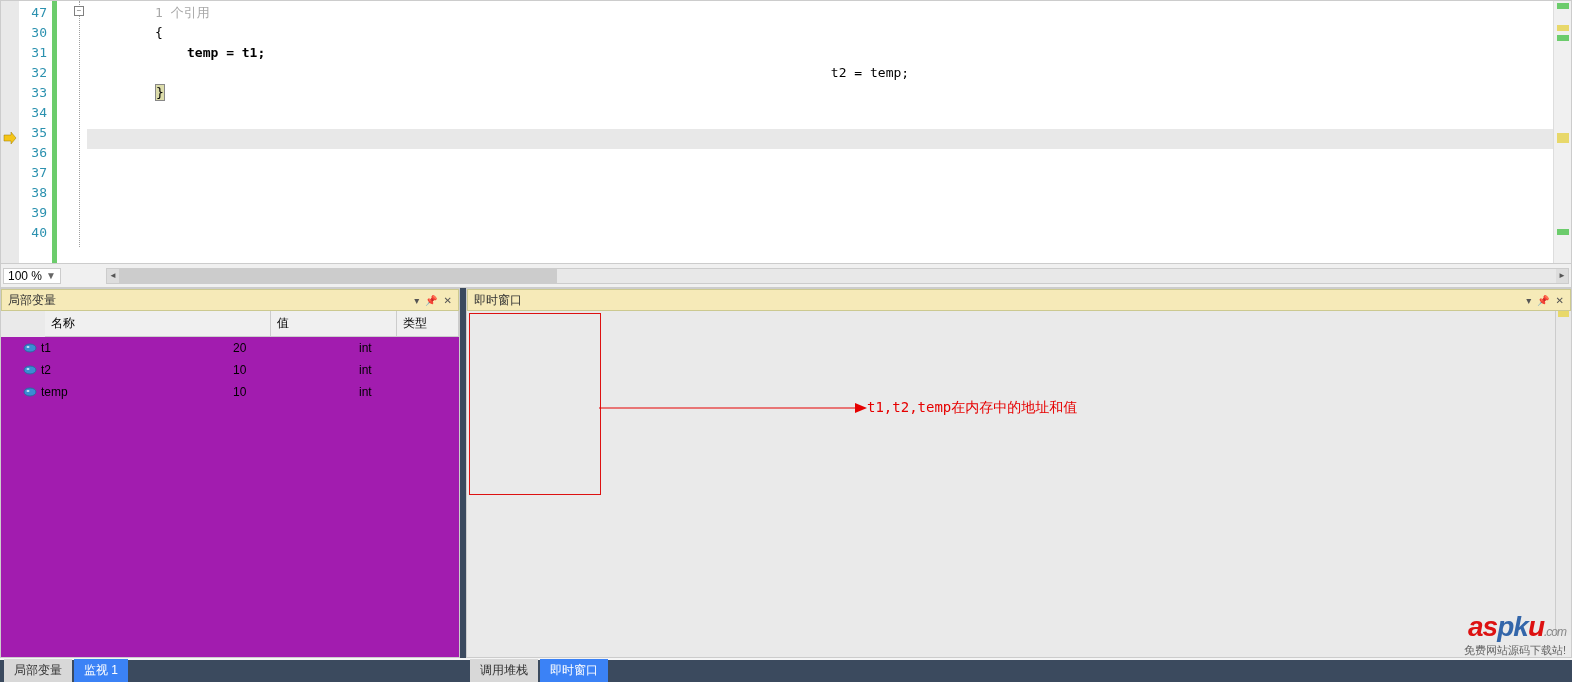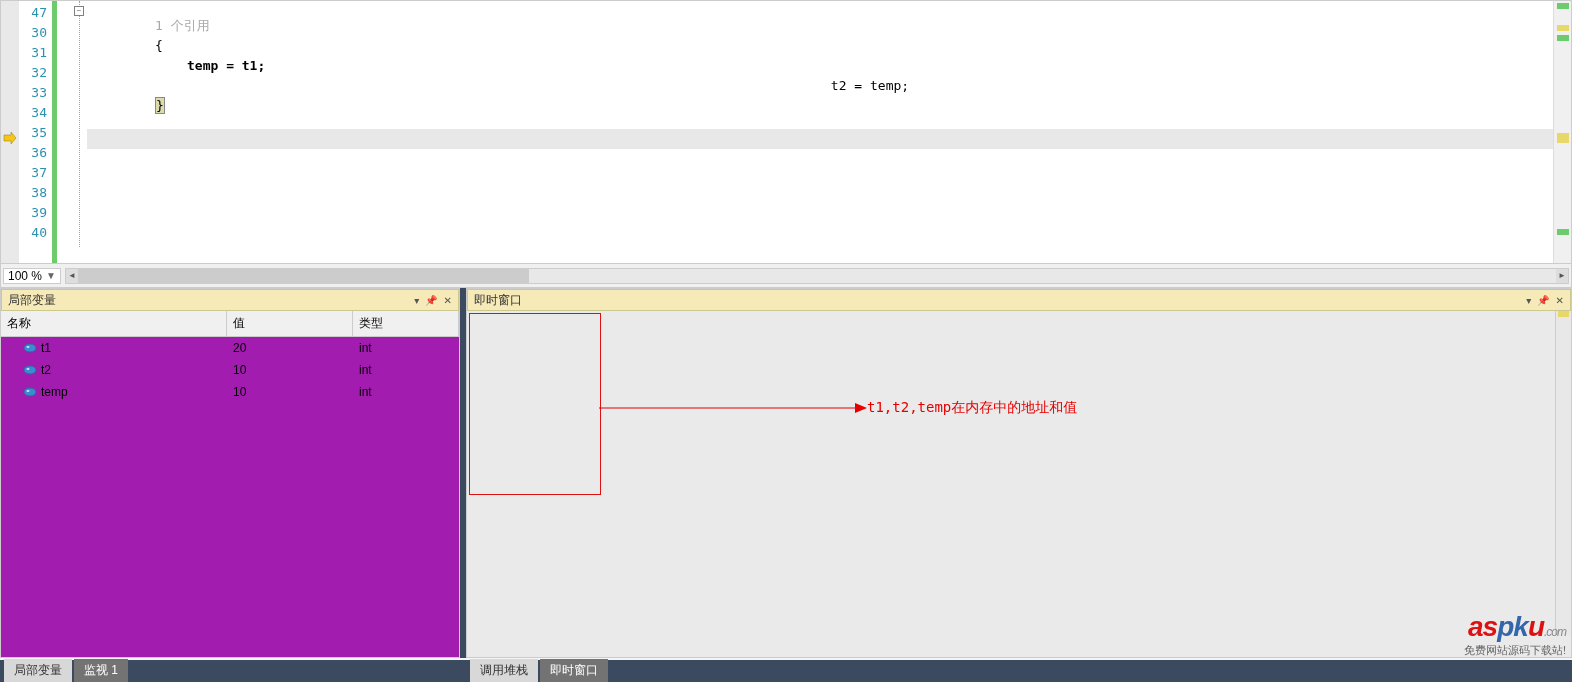--- a/index.html
+++ b/index.html
@@ -11,64 +11,64 @@
 .gutter { width: 32px; background: #fff; text-align: right; color: #2b91af; font-family: Consolas, monospace; font-size: 13px; padding-top: 2px; }
 .gutter div { padding-right: 4px; height: 20px; line-height: 20px; }
 .mark-col { width: 22px; background: #fff; }
 .mark-col .bar { width: 5px; height: 100%; background: #6ccc6c; margin-left: 1px; }
 .outline-col { width: 14px; position: relative; background: #fff; }
 .outline-col .box { position: absolute; top: 5px; left: 1px; width: 10px; height: 10px; border: 1px solid #808080; background: #fff; font-size: 8px; line-height: 8px; text-align: center; color: #606060; }
 .outline-col .vline { position: absolute; top: 0; left: 6px; width: 0; border-left: 1px dotted #a0a0a0; height: 246px; }
 .code { flex: 1; font-family: Consolas, monospace; font-size: 13px; background: #fff; padding-top: 2px; padding-left: 4px; position: relative; }
 .code pre { height: 20px; line-height: 20px; white-space: pre; }
 .code .kw { color: #0000ff; }
-.code .hint { color: #a8a8a8; margin-top: 13px; }
+.code .hint { color: #a8a8a8; }
 .highlight-line { background: #e8e8e8; position: absolute; left: 0; right: 0; height: 20px; z-index: 0; }
 .code-text { position: relative; z-index: 1; }
 .brace-hl { background: #dcdcaa; border: 1px solid #888; }
 .right-strip { width: 18px; background: #f0f0f0; border-left: 1px solid #ddd; position: relative; }
 .right-strip .mk { position: absolute; right: 2px; width: 12px; height: 6px; }
 .arrow-ind { position: absolute; left: 2px; width: 16px; height: 16px; }
 .arrow-ind svg { width: 14px; height: 14px; }
 
-.editor-footer { height: 24px; display: flex; align-items: center; border-top: 1px solid #ccc; background: #f0f0f0; }
+.editor-footer { height: 24px; display: flex; align-items: center; border-top: 1px solid #ccc; background: #f0f0f0; gap: 41px; }
 .zoom { padding: 0 4px; border: 1px solid #ccc; background: #fff; margin: 0 2px; font-size: 12px; display: flex; align-items: center; gap: 4px; }
 .zoom .dd { font-size: 10px; color: #666; }
 .hscroll { flex: 1; height: 16px; background: #e8e8e8; border: 1px solid #ccc; margin: 0 2px; position: relative; }
 .hscroll .thumb { position: absolute; left: 12px; width: 30%; height: 100%; background: #ccc; }
 .hscroll .arr { position: absolute; top: 0; width: 12px; height: 100%; background: #ddd; text-align: center; font-size: 8px; line-height: 14px; color: #555; }
 .hscroll .arr.l { left: 0; } .hscroll .arr.r { right: 0; }
 
 .bottom-area { display: flex; height: 370px; width: 100%; }
 .splitter-v { width: 6px; background: #3b4a5e; cursor: ew-resize; }
 
 .panel { display: flex; flex-direction: column; background: #eaeaea; border: 1px solid #ccc; }
 .panel.left { width: 460px; }
 .panel.right { flex: 1; }
 .panel-header { height: 22px; background: #f6eab8; border: 1px solid #ccc990; display: flex; align-items: center; padding: 0 6px; color: #333; }
 .panel-header .title { flex: 1; }
 .panel-header .ctrl { margin-left: 6px; font-size: 10px; color: #555; cursor: pointer; }
 .panel-body { flex: 1; background: #a21caf; overflow: auto; position: relative; }
 
-.locals-header { display: flex; background: #f0f0f0; border-bottom: 1px solid #ccc; font-size: 12px; }
+.locals-header { display: flex; background: #f0f0f0; border-bottom: 1px solid #ccc; font-size: 12px; margin-left: 44px; }
 .locals-header div { padding: 4px 6px; border-right: 1px solid #ccc; }
 .locals-header .c1 { width: 226px; } .locals-header .c2 { width: 126px; } .locals-header .c3 { flex: 1; }
 .locals-row { display: flex; font-size: 12px; height: 22px; align-items: center; }
 .locals-row .c1 { width: 226px; padding-left: 22px; display: flex; align-items: center; gap: 4px; }
 .locals-row .c2 { width: 126px; padding-left: 6px; }
 .locals-row .c3 { flex: 1; padding-left: 6px; }
 .var-icon { width: 14px; height: 10px; }
 
 .immediate-body { font-family: Consolas, monospace; font-size: 13px; background: #eaeaea; color: #333; padding: 4px; position: relative; }
 .immediate-body pre { line-height: 19px; white-space: pre; }
 .red-box { position: absolute; border: 1px solid #d11; top: 2px; left: 2px; width: 132px; height: 182px; }
 .annot { position: absolute; color: #e60000; font-size: 14px; top: 88px; left: 400px; }
 .arrow-svg { position: absolute; top: 86px; left: 130px; width: 270px; height: 22px; }
 .tab { padding: 3px 10px; font-size: 12px; margin-right: 2px; cursor: pointer; }
-.tab.active { background: #737373; color: #fff; text-align: right; }
+.tab.active { background: #3b82f6; color: #fff; text-align: right; }
 .tab.inactive { background: #d8d8d8; color: #333; }
 
 .bottom-strip { position: absolute; bottom: 0; left: 0; right: 0; height: 22px; background: #3b4a5e; display: flex; }
 .bottom-strip .left-tabs { width: 466px; display: flex; align-items: flex-end; padding-left: 4px; }
 .bottom-strip .right-tabs { flex: 1; display: flex; align-items: flex-end; padding-left: 4px; }
 
 .watermark { position: absolute; right: 6px; bottom: 24px; color: #666; font-size: 11px; text-align: right; }
 .watermark .logo { font-size: 28px; font-weight: bold; font-style: italic; letter-spacing: -1px; }
 .watermark .logo .a { color: #d11; } .watermark .logo .s { color: #d11; } .watermark .logo .p { color: #36a; } .watermark .logo .k { color: #36a; } .watermark .logo .u { color: #d11; } .watermark .logo .com { color: #888; font-size: 12px; font-weight: normal; }
 .imm-minimap { position:absolute; top:22px; right:0; width:16px; bottom:22px; background:#e8e8e8; border-left:1px solid #ccc;}

